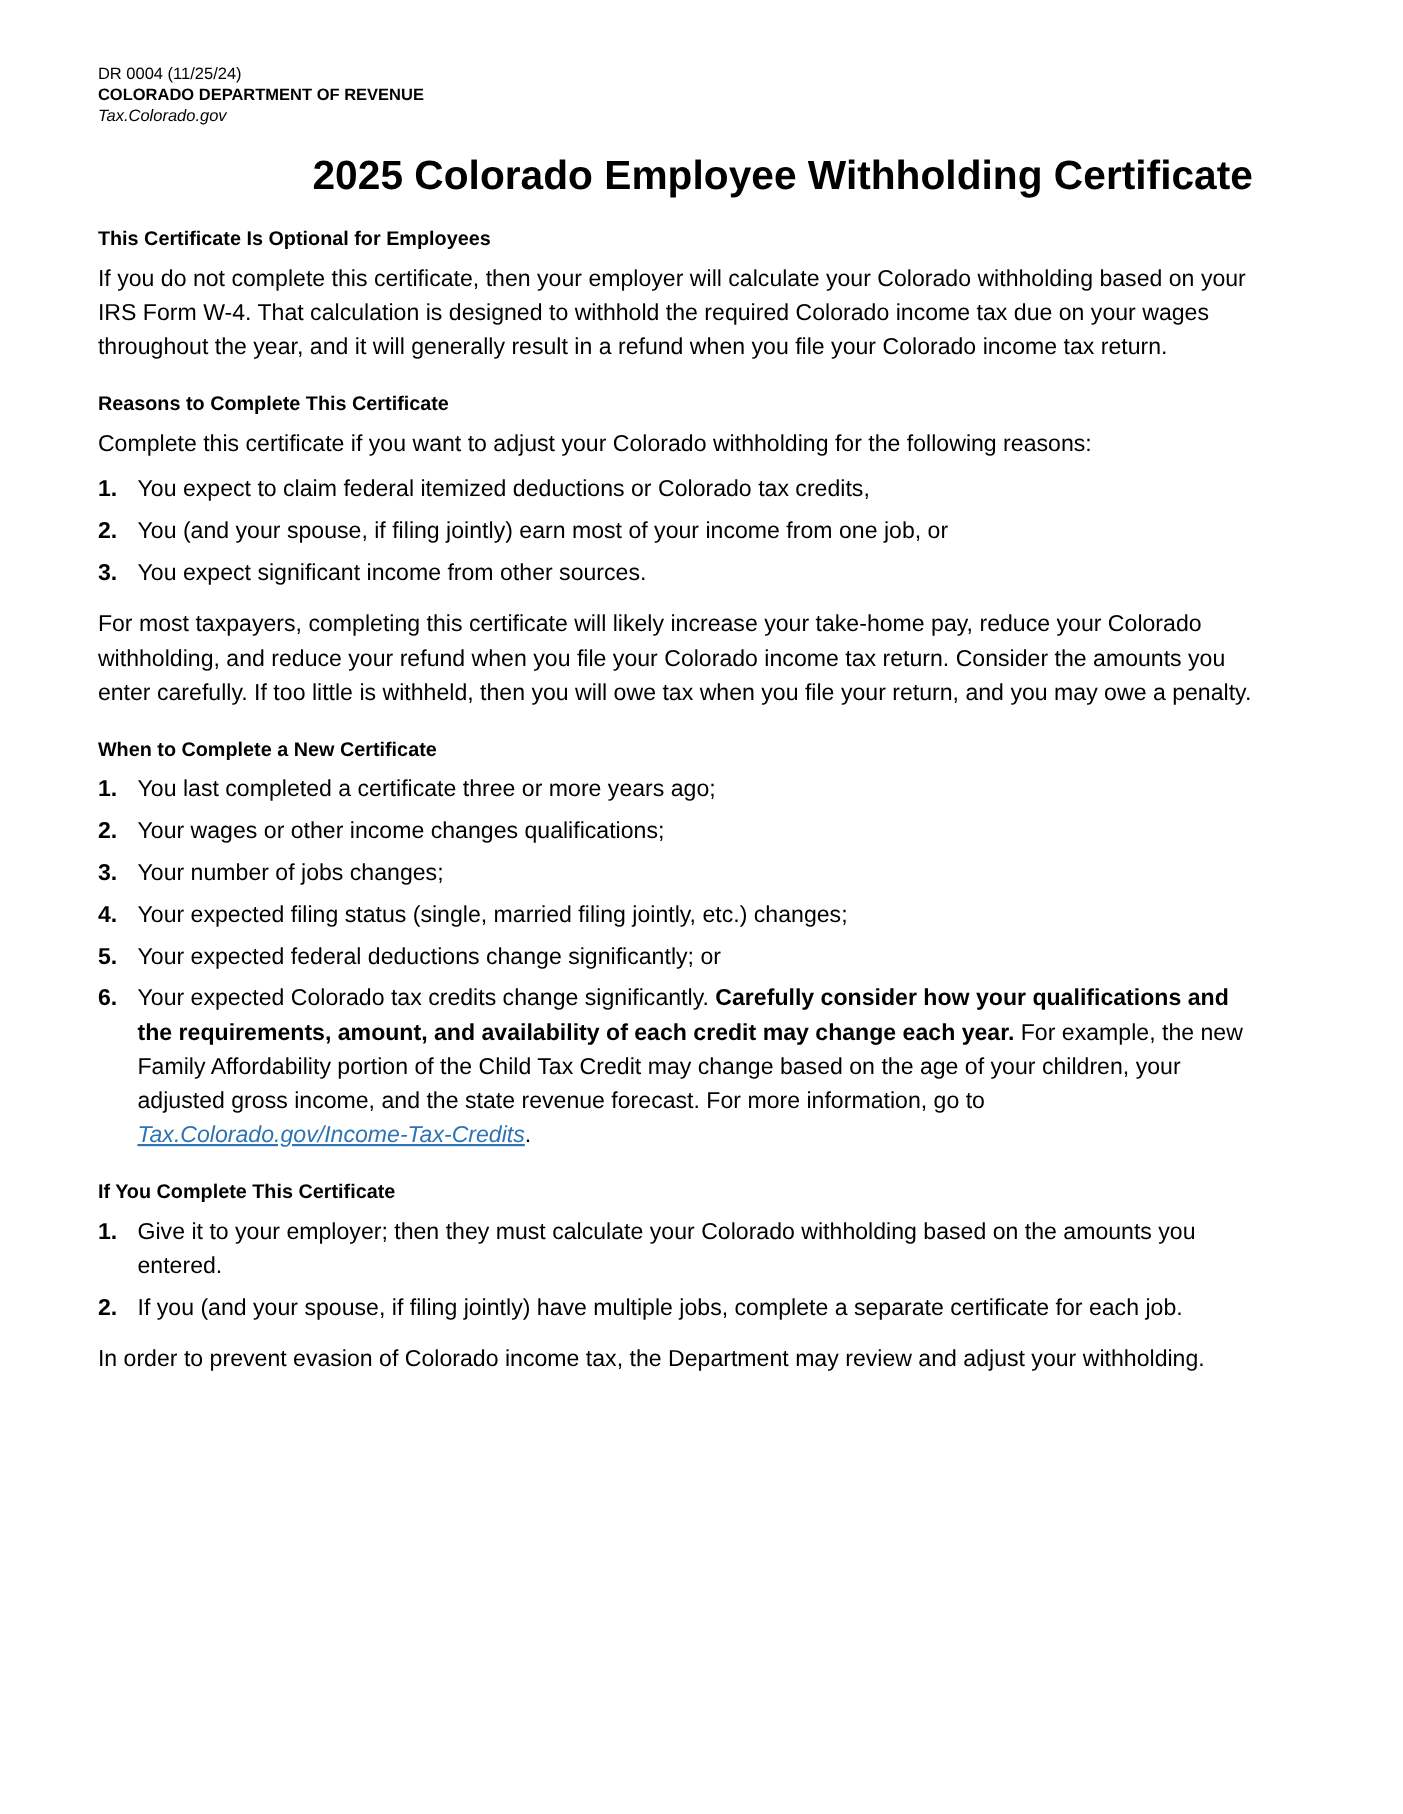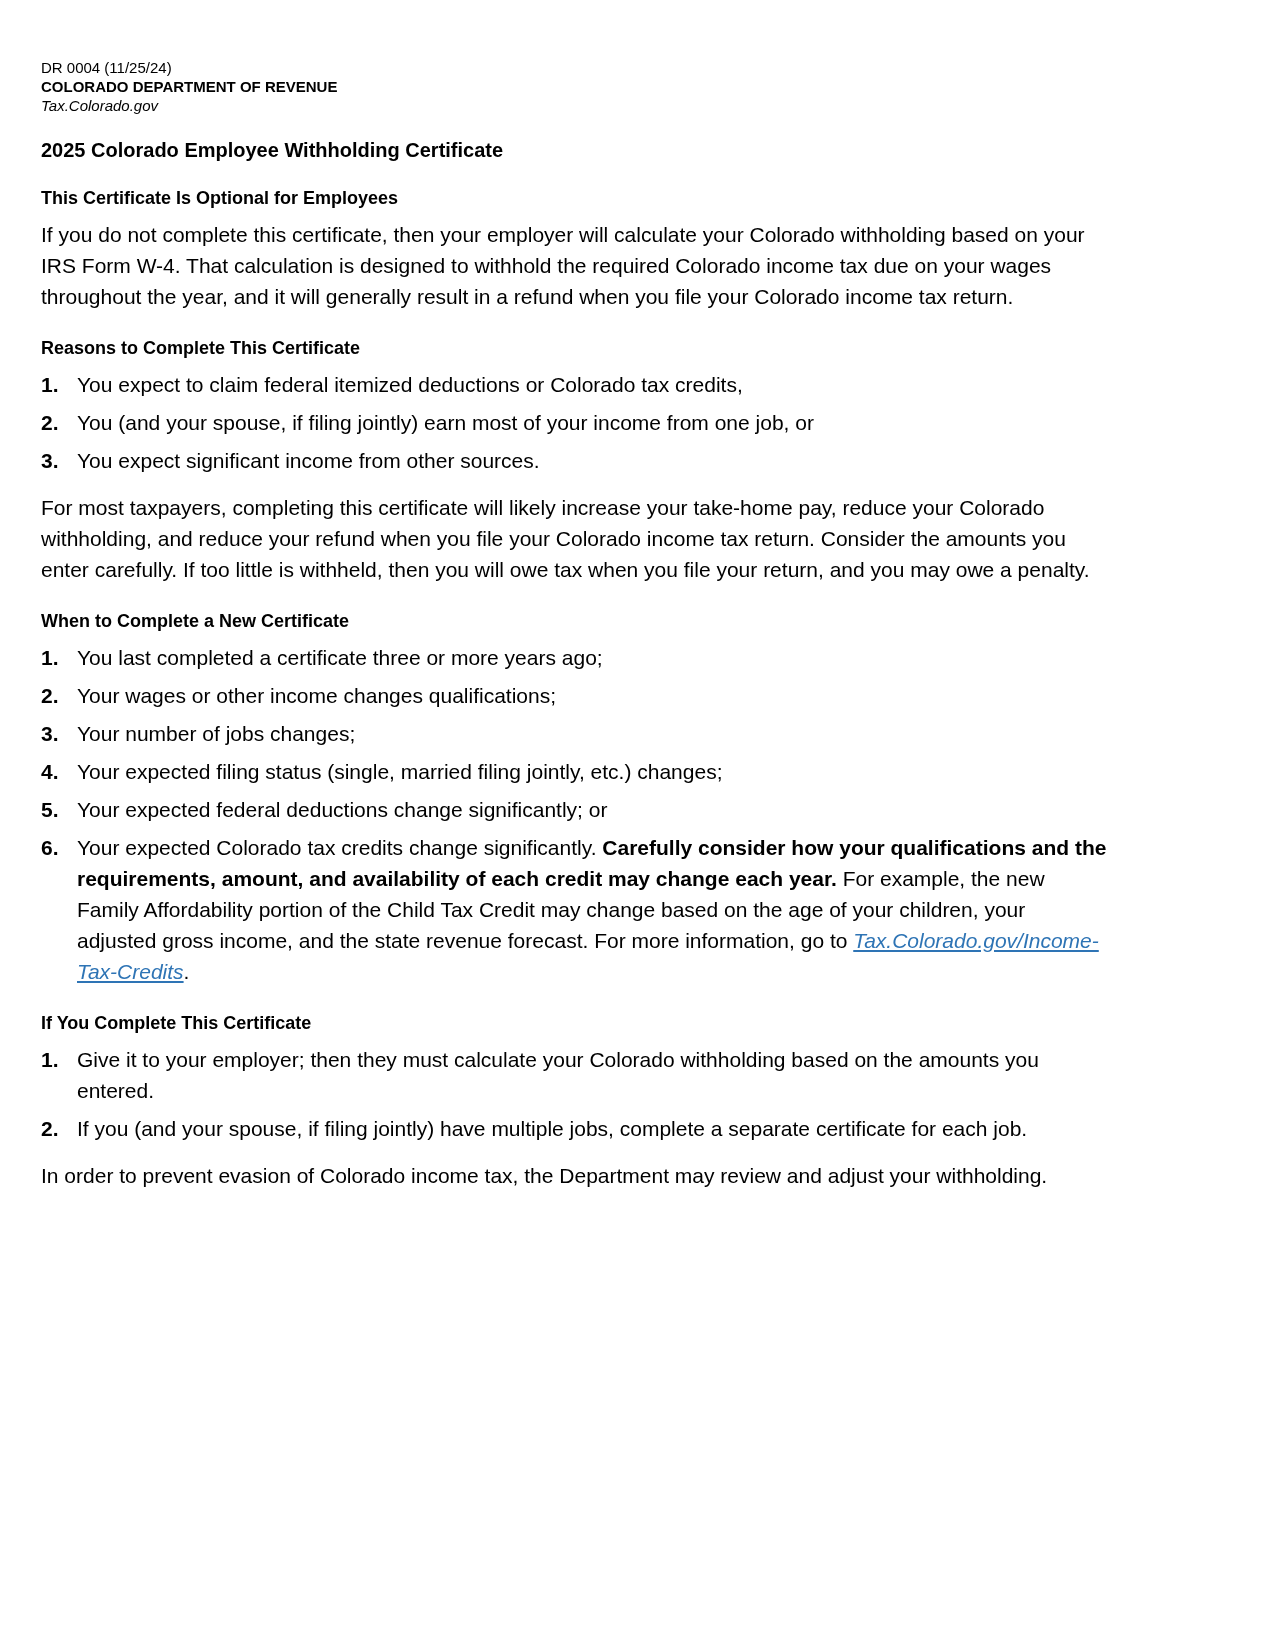--- a/index.html
+++ b/index.html
@@ -8,35 +8,35 @@
     background: #ffffff;
   }
   .page {
     position: relative;
     width: 1275px;
     height: 1649px;
     background: #ffffff;
     color: #000000;
     font-family: "Liberation Sans", "DejaVu Sans", sans-serif;
     box-sizing: border-box;
-    padding: 58px 136px 40px 41px;
+    padding: 58px 136px 40px 89px;
     overflow: hidden;
   }
   .doc-header {
     font-size: 15px;
     line-height: 19px;
   }
   .doc-header .form-number { font-weight: normal; }
   .doc-header .agency { font-weight: bold; }
   .doc-header .website { font-style: italic; }
 
   h1.title {
-    font-size: 20px;
+    font-size: 37px;
     font-weight: bold;
-    text-align: left;
+    text-align: right;
     margin: 24px 0 14px 0;
     letter-spacing: 0;
   }
   h2.section-heading {
     font-size: 18px;
     font-weight: bold;
     margin: 26px 0 10px 0;
   }
   p.body-text {
     font-size: 21px;
@@ -84,20 +84,21 @@
 
   <h1 class="title">2025 Colorado Employee Withholding Certificate</h1>
 
   <section>
     <h2 class="section-heading">This Certificate Is Optional for Employees</h2>
     <p class="body-text">If you do not complete this certificate, then your employer will calculate your Colorado withholding based on your IRS Form W-4. That calculation is designed to withhold the required Colorado income tax due on your wages throughout the year, and it will generally result in a refund when you file your Colorado income tax return.</p>
   </section>
 
   <section>
     <h2 class="section-heading">Reasons to Complete This Certificate</h2>
+    <p class="body-text intro">Complete this certificate if you want to adjust your Colorado withholding for the following reasons:</p>
     <div class="num-list">
       <div class="li">
         <span class="num">1.</span>
         <span class="li-text">You expect to claim federal itemized deductions or Colorado tax credits,</span>
       </div>
       <div class="li">
         <span class="num">2.</span>
         <span class="li-text">You (and your spouse, if filing jointly) earn most of your income from one job, or</span>
       </div>
       <div class="li">

